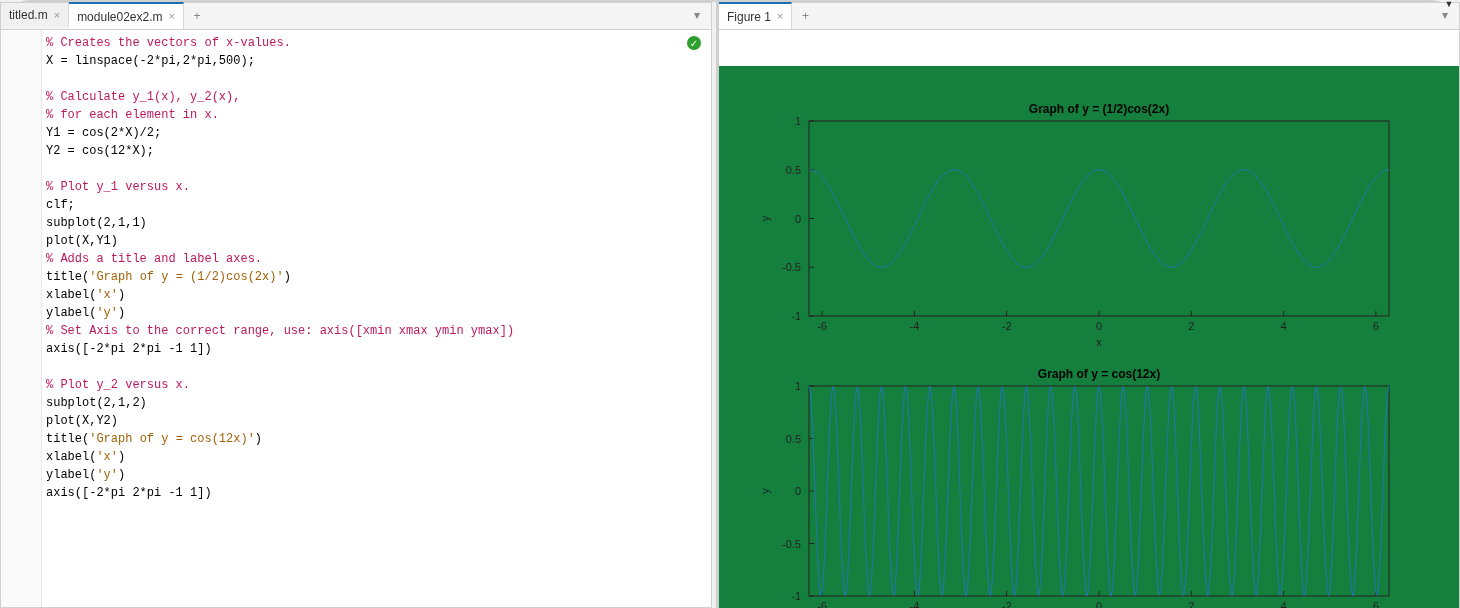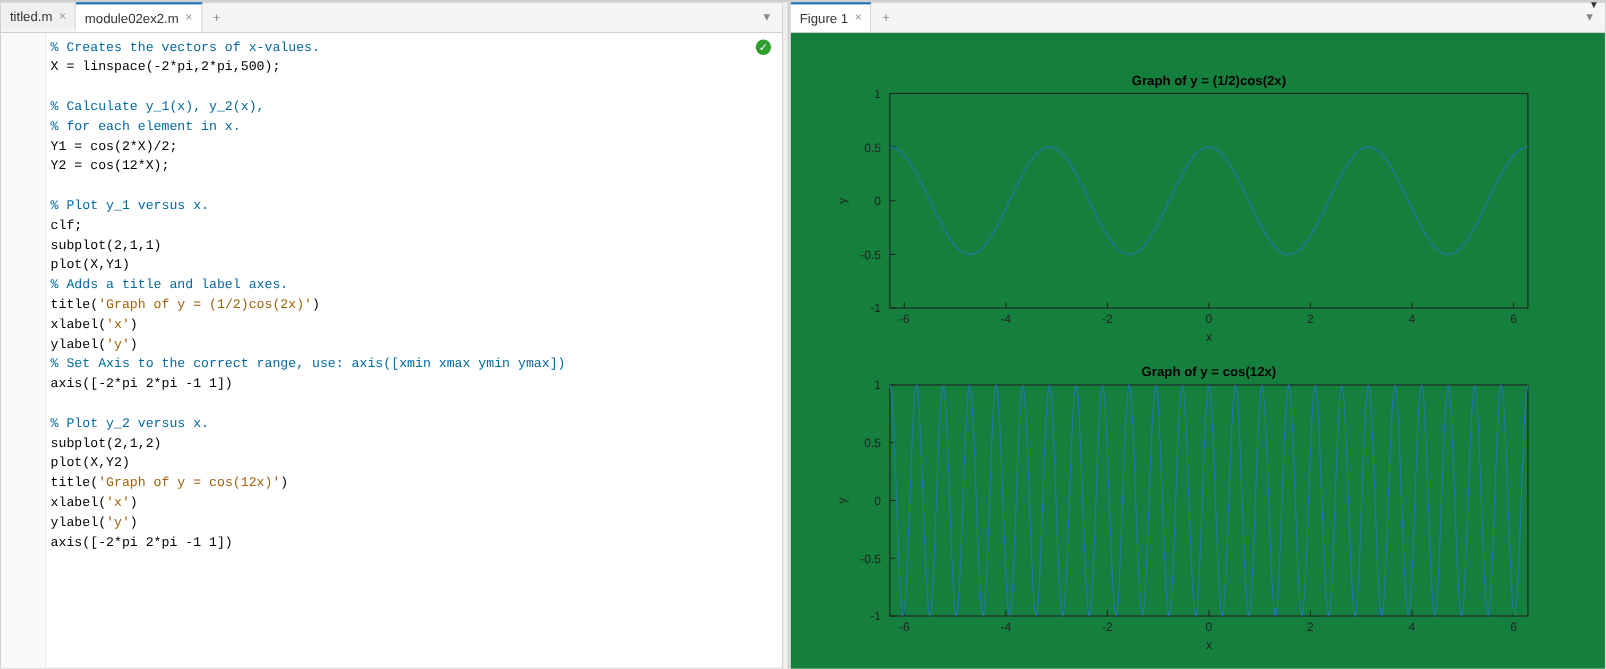--- a/index.html
+++ b/index.html
@@ -8,37 +8,39 @@
     font-family: "Segoe UI", Arial, sans-serif;
     font-size: 12px;
     background: #f0f0f0;
     overflow: hidden;
   }
   .root {
     display: flex;
     width: 100%; height: 100%;
     box-sizing: border-box;
     border-top: 2px solid #d0d0d0;
+    border-radius: 30px;
   }
   .panel {
     display: flex;
     flex-direction: column;
     background: #fff;
     border: 1px solid #d0d0d0;
     box-sizing: border-box;
     position: relative;
   }
   .panel-left {
     width: 712px;
     height: 606px;
     margin-right: 4px;
   }
   .panel-right {
     flex: 1;
     height: 606px;
+    gap: 36px;
   }
   .tabbar {
     display: flex;
     align-items: center;
     height: 26px;
     background: #f5f5f5;
     border-bottom: 1px solid #d0d0d0;
     user-select: none;
     position: relative;
   }
@@ -93,21 +95,21 @@
   }
   .editor {
     flex: 1;
     padding: 4px 0 4px 4px;
     font-family: "Consolas", "Courier New", monospace;
     font-size: 12px;
     line-height: 18px;
     white-space: pre;
     color: #000;
   }
-  .c-comment { color: #0369a1; }
+  .c-comment { color: #be185d; }
   .c-str { color: #a16207; }
   .status-ok {
     position: absolute;
     top: 6px; right: 10px;
     width: 14px; height: 14px;
     border-radius: 50%;
     background: #2e9e2e;
     display: flex; align-items: center; justify-content: center;
     color: #fff;
     font-size: 10px;

